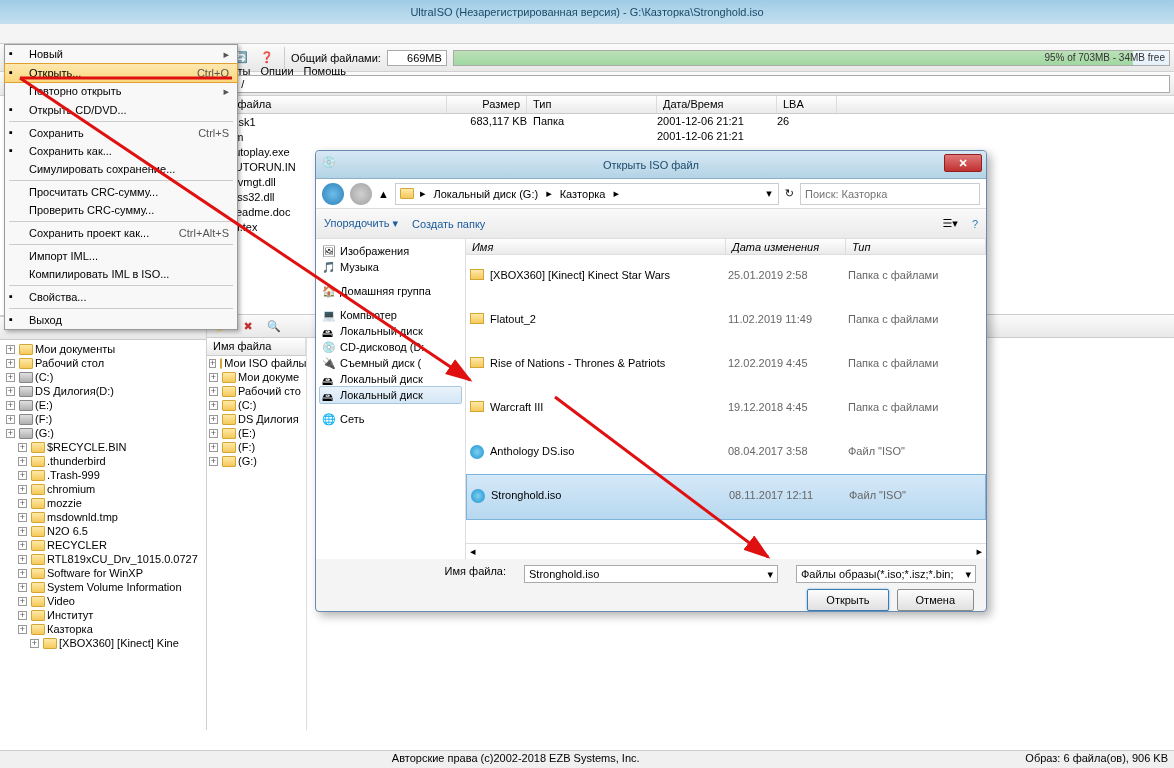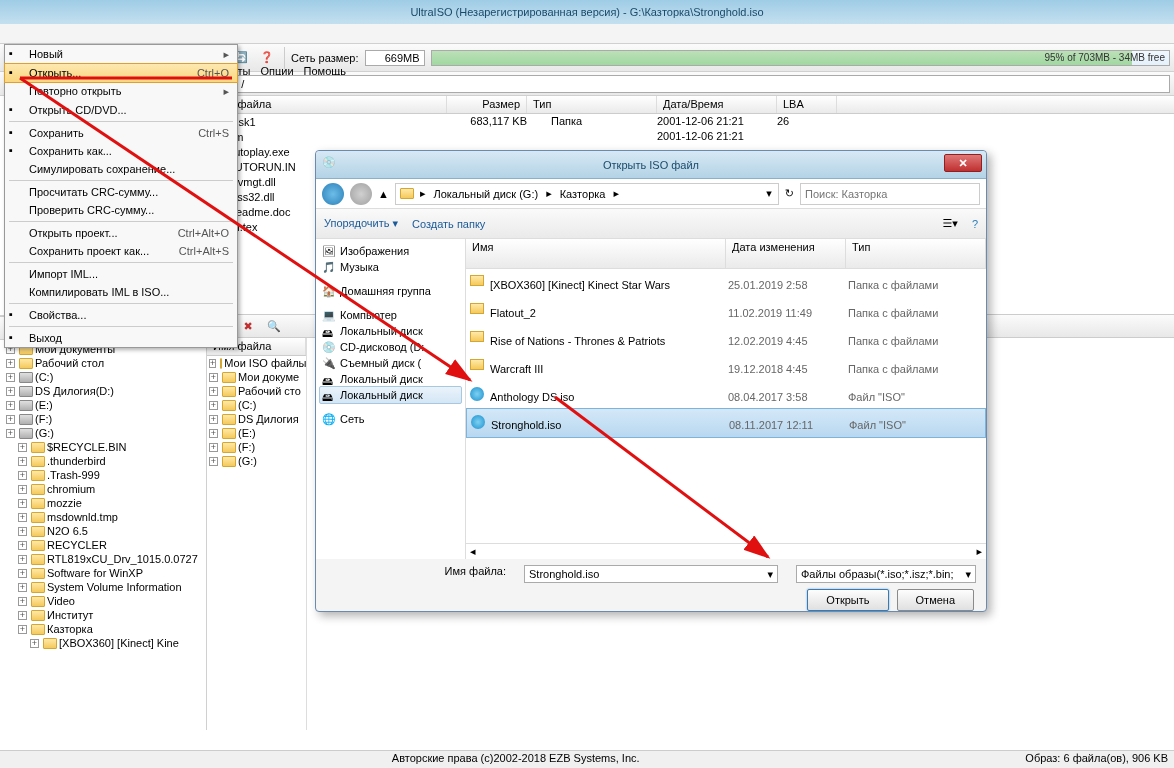--- a/index.html
+++ b/index.html
@@ -56,23 +56,23 @@
   .navpath span { padding:0 2px;}
   .navsearch { width:180px; border:1px solid #ccc; height:22px; padding:0 4px; color:#888; background:#fff;}
   .dlg-toolbar { height:30px; background:linear-gradient(#fafafa,#eaeaea); border-bottom:1px solid #ddd; display:flex; align-items:center; padding:0 8px; gap:14px;}
   .dlg-toolbar .lnk { color:#1a5a9a;}
   .dlg-body { display:flex; height:320px; background:#fff;}
   .dlg-side { width:150px; border-right:1px solid #ddd; padding:4px; overflow:hidden;}
   .dlg-side .sitem { padding:2px 4px 2px 20px; white-space:nowrap; position:relative;}
   .dlg-side .sicon { position:absolute; left:2px; top:2px; width:14px; height:14px;}
   .dlg-side .sitem.sel { background:linear-gradient(#eaf3fb,#d4e6f5); border:1px solid #a8c8e0; border-radius:2px; margin:-1px;}
   .dlg-list { flex:1; display:flex; flex-direction:column;}
-  .dlg-cols { height:30px; background:linear-gradient(#fff,#eaeaea); border-bottom:1px solid #ddd; display:flex;}
+  .dlg-cols { height:16px; background:linear-gradient(#fff,#eaeaea); border-bottom:1px solid #ddd; display:flex;font-style:italic;}
   .dlg-rows { flex:1; overflow:auto;}
-  .dlg-row { display:flex; padding:6px 0; align-items:flex-end;}
+  .dlg-row { display:flex; padding:14px 0; align-items:flex-start;}
   .dlg-row.selected { background:linear-gradient(#d4e8f8,#b8d8f0); border:1px solid #7eb4dc; margin:-1px 0;}
   .dlg-row .ic { width:16px; height:16px; margin:0 4px;}
   .fic { background:linear-gradient(#ffe9a8,#f5c95a); border:1px solid #d4a734; width:14px; height:11px; display:inline-block;}
   .isoic { background:radial-gradient(circle,#7dd0f0,#1a90d0); border-radius:50%; width:14px; height:14px; display:inline-block;}
   .dlg-bottom { height:54px; padding:6px 10px; display:flex; flex-direction:column; gap:6px;}
   .filerow { display:flex; align-items:flex-start; gap:18px;}
   .combo { border:1px solid #aaa; background:#fff; padding:2px 4px; position:relative;}
   .btnrow { display:flex; justify-content:flex-end; gap:8px; padding-right:2px;}
   .btn { border:1px solid #8a8a8a; background:linear-gradient(#fdfdfd,#e0e0e0); padding:4px 18px; border-radius:2px;}
   .btn.primary { border:1px solid #3a7ab0; box-shadow:0 0 2px #5ca0d8;}
@@ -105,21 +105,21 @@
     <div class="sep"></div>
     <span class="tbtn">💿</span>
     <span class="tbtn">🔥</span>
     <div class="sep"></div>
     <span class="tbtn">➕</span>
     <span class="tbtn">ℹ️</span>
     <span class="tbtn">🔄</span>
     <span class="tbtn">❓</span>
     <div class="sep"></div>
     <div class="sizebar">
-      <span>Сеть размер:</span>
+      <span>Общий файлами:</span>
       <span class="sizebox">669MB</span>
       <div class="sizeprogress">
         <div class="sizefill"></div>
         <span class="sizetext">95% of 703MB - 34MB free</span>
       </div>
     </div>
   </div>
 
   <div class="subtoolbar">
     <span class="tbtn" style="color:#d08020">📁</span>
@@ -168,21 +168,21 @@
         <div class="col" style="width:240px">Имя файла</div>
         <div class="col" style="width:80px;text-align:right">Размер</div>
         <div class="col" style="width:130px">Тип</div>
         <div class="col" style="width:120px">Дата/Время</div>
         <div class="col" style="width:60px">LBA</div>
       </div>
       <div class="filelist" id="iso-rows">
           <div class="row">
             <div style="width:240px;padding-left:4px"><span class="fld"></span> Disk1</div>
             <div style="width:80px;text-align:right">683,117 KB</div>
-            <div style="width:130px;padding-left:24px">Папка</div>
+            <div style="width:130px;padding-left:6px">Папка</div>
             <div style="width:120px">2001-12-06 21:21</div>
             <div style="width:60px">26</div>
           </div>
           <div class="row">
             <div style="width:240px;padding-left:4px"><span class="fld"></span> gm</div>
             <div style="width:80px;text-align:right"></div>
             <div style="width:130px;padding-left:6px"></div>
             <div style="width:120px">2001-12-06 21:21</div>
             <div style="width:60px"></div>
           </div>
@@ -306,25 +306,20 @@
       <span class="shortcut"></span>
     </div>
     <div class="mi">
       <span class="micon"></span>
       <span>Проверить CRC-сумму...</span>
       <span class="shortcut"></span>
     </div>
     <div class="msep"></div>
     <div class="mi">
       <span class="micon"></span>
-      <span>Открыть проект...</span>
-      <span class="shortcut">Ctrl+Alt+O</span>
-    </div>
-    <div class="mi">
-      <span class="micon"></span>
       <span>Сохранить проект как...</span>
       <span class="shortcut">Ctrl+Alt+S</span>
     </div>
     <div class="msep"></div>
     <div class="mi">
       <span class="micon"></span>
       <span>Импорт IML...</span>
       <span class="shortcut"></span>
     </div>
     <div class="mi">

